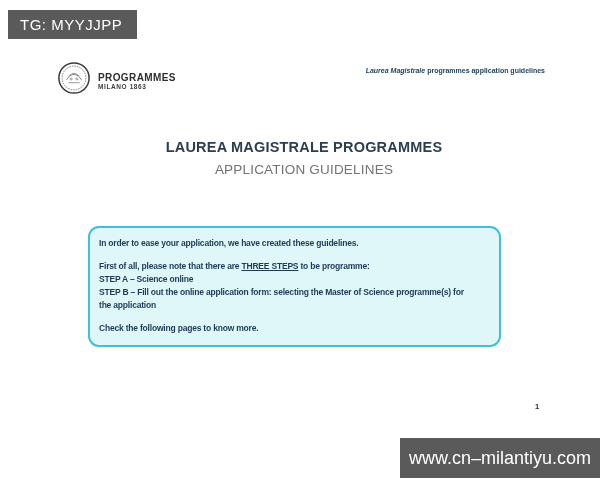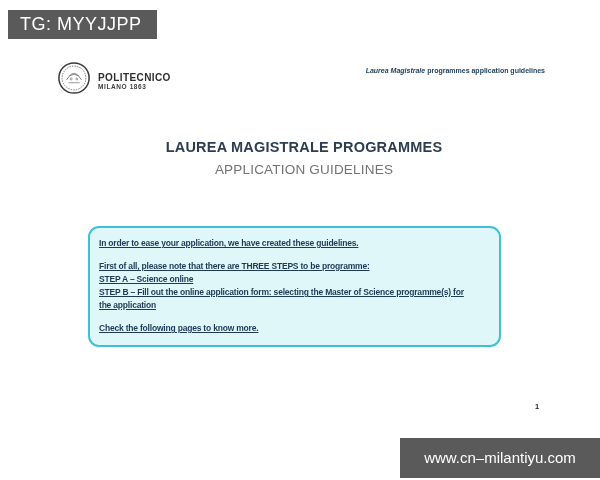--- a/index.html
+++ b/index.html
@@ -17,21 +17,21 @@
     background: #ffffff;
   }
 
   
   .tag-badge {
     position: absolute;
     left: 8px; top: 10px;
     height: 29px;
     background: #5a5a5a;
     color: #ffffff;
-    font-size: 18px;
+    font-size: 15px;
     line-height: 29px;
     padding: 0 15px 0 12px;
     letter-spacing: 0.5px;
     white-space: nowrap;
   }
 
   
   .logo-wrap {
     position: absolute;
     left: 57px; top: 61px;
@@ -101,42 +101,41 @@
     padding: 9px 10px 0 9px;
     color: #1e3a56;
     font-weight: bold;
     font-size: 8.5px;
     letter-spacing: -0.2px;
     overflow: hidden;
   }
   .info-box .line {
     line-height: 13px;
     white-space: nowrap;
-    text-decoration: underline;
   }
   .info-box .spacer { height: 10px; }
   .underline { text-decoration: underline; }
 
   
   .page-number {
     position: absolute;
     left: 535px; top: 402px;
     font-size: 7.5px;
     font-weight: bold;
     color: #2c2c2c;
   }
 
   
   .watermark {
     position: absolute;
     right: 0; top: 438px;
     width: 200px; height: 40px;
     background: #5a5a5a;
     color: #ffffff;
-    font-size: 15px;
+    font-size: 18px;
     line-height: 40px;
     text-align: center;
     white-space: nowrap;
   }
 </style>
 </head>
 <body>
 
 <div class="page">
 
@@ -147,21 +146,21 @@
       <svg class="logo-seal" viewBox="0 0 36 36">
         <circle cx="18" cy="18" r="16" fill="none" stroke="#3a3a3a" stroke-width="1.6"></circle>
         <circle cx="18" cy="18" r="12.6" fill="none" stroke="#555555" stroke-width="0.8" stroke-dasharray="1.6 1.1"></circle>
         <path d="M10 20 q3 -6 8 -6 q5 0 8 6" fill="none" stroke="#5c5c5c" stroke-width="0.8"></path>
         <path d="M12 23 h12 M13 16 q2 -3 5 -3 q3 0 5 3" fill="none" stroke="#666666" stroke-width="0.7"></path>
         <circle cx="15" cy="19" r="1.1" fill="none" stroke="#5c5c5c" stroke-width="0.6"></circle>
         <circle cx="21" cy="19" r="1.1" fill="none" stroke="#5c5c5c" stroke-width="0.6"></circle>
       </svg>
     </span>
     <div class="logo-text">
-      <div class="logo-name">POLITECNICO</div>
+      <div class="logo-name">PROGRAMMES</div>
       <div class="logo-sub">MILANO 1863</div>
     </div>
   </div>
 
   <div class="header-caption">
     <span class="italic">Laurea Magistrale</span><span> programmes application guidelines</span>
   </div>
 
   <div class="title-block">
     <div class="title-line1">LAUREA MAGISTRALE PROGRAMMES</div>

